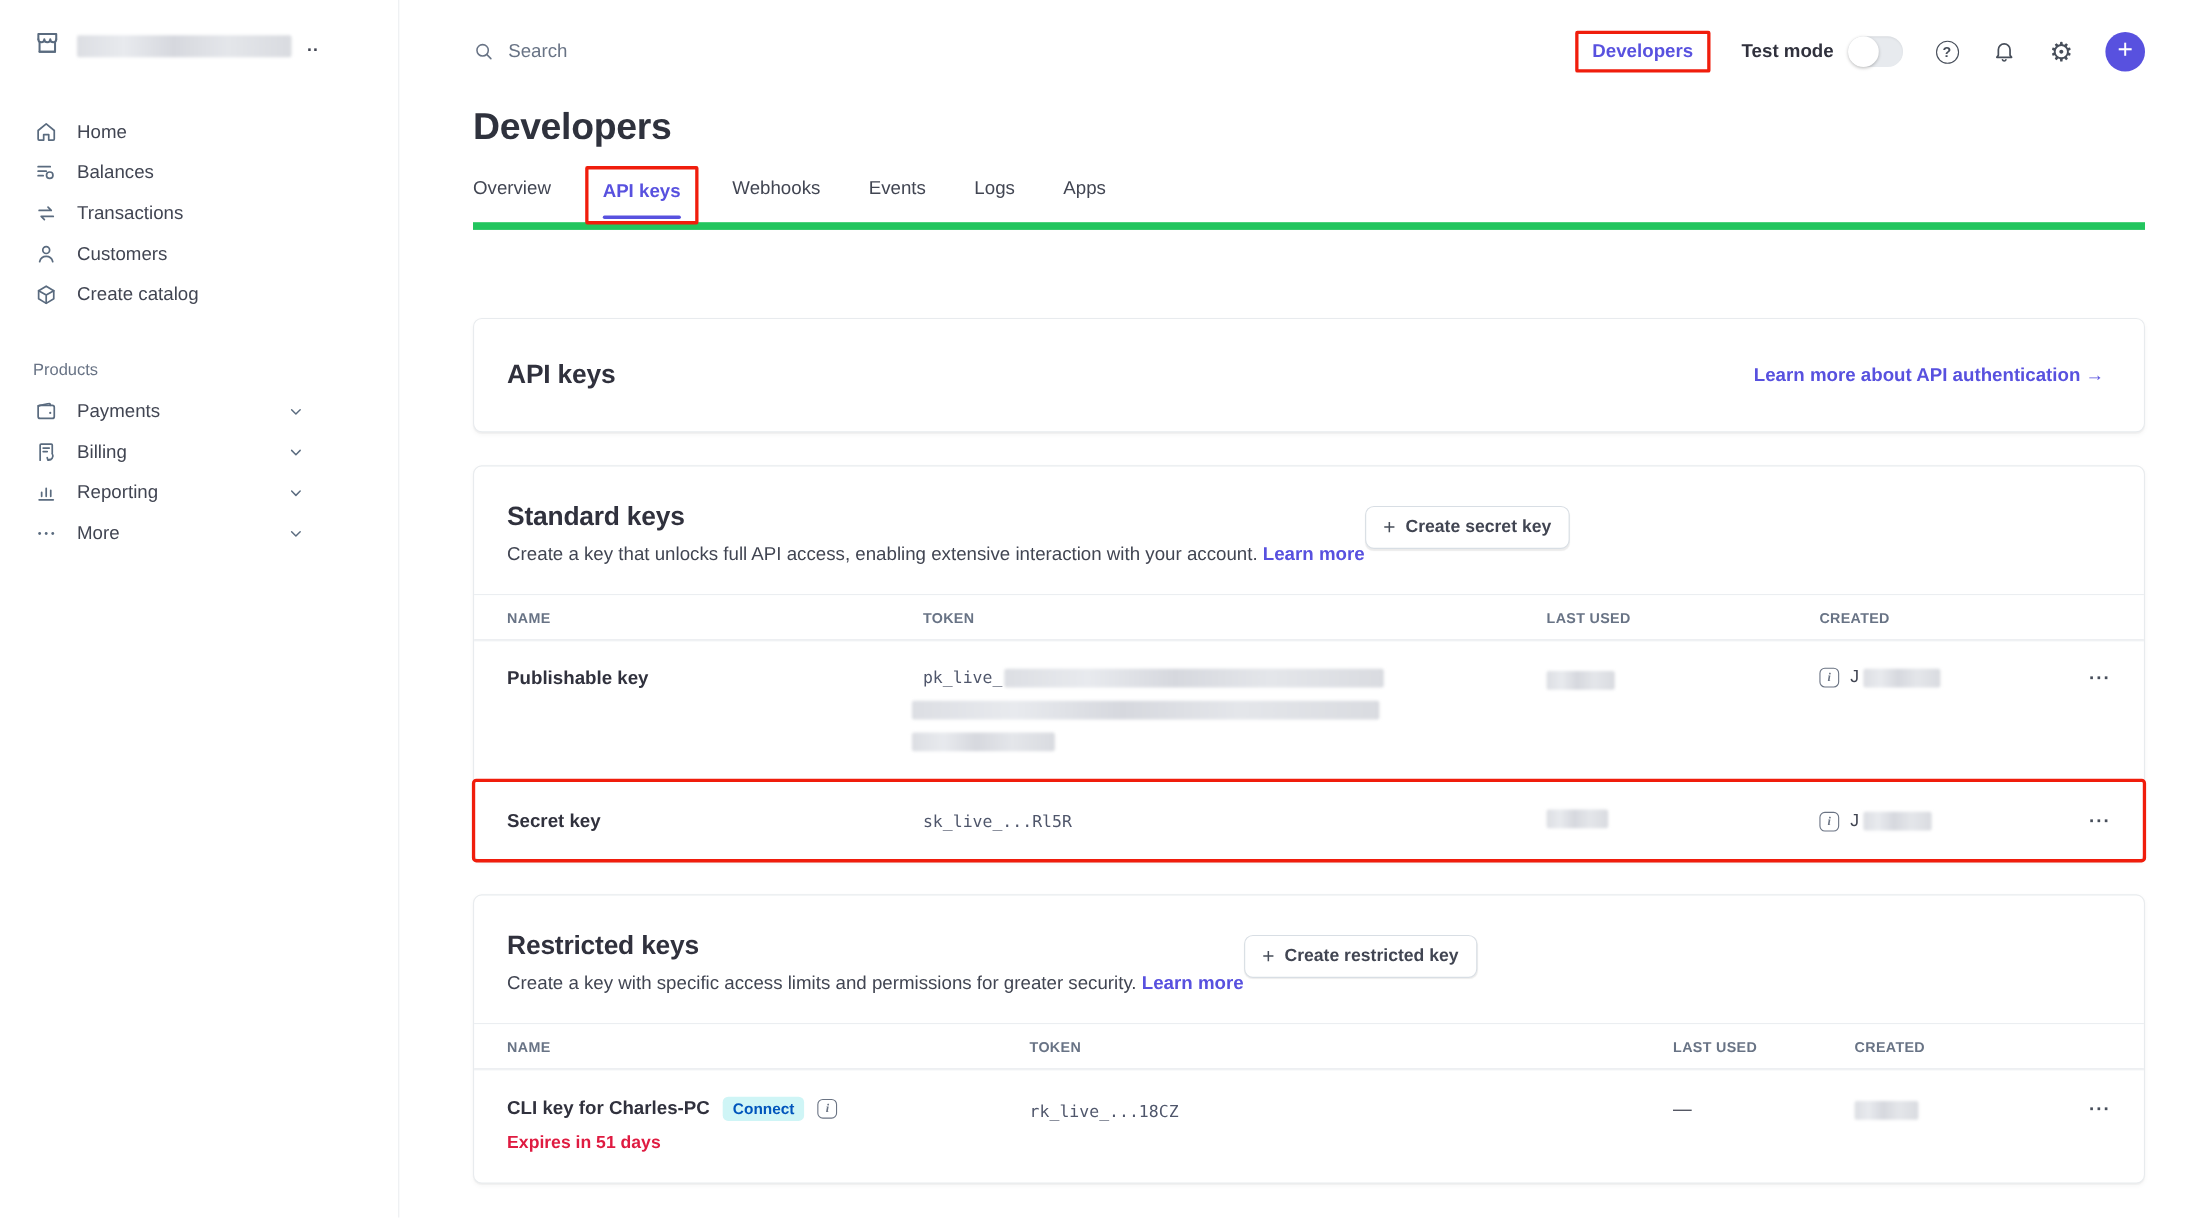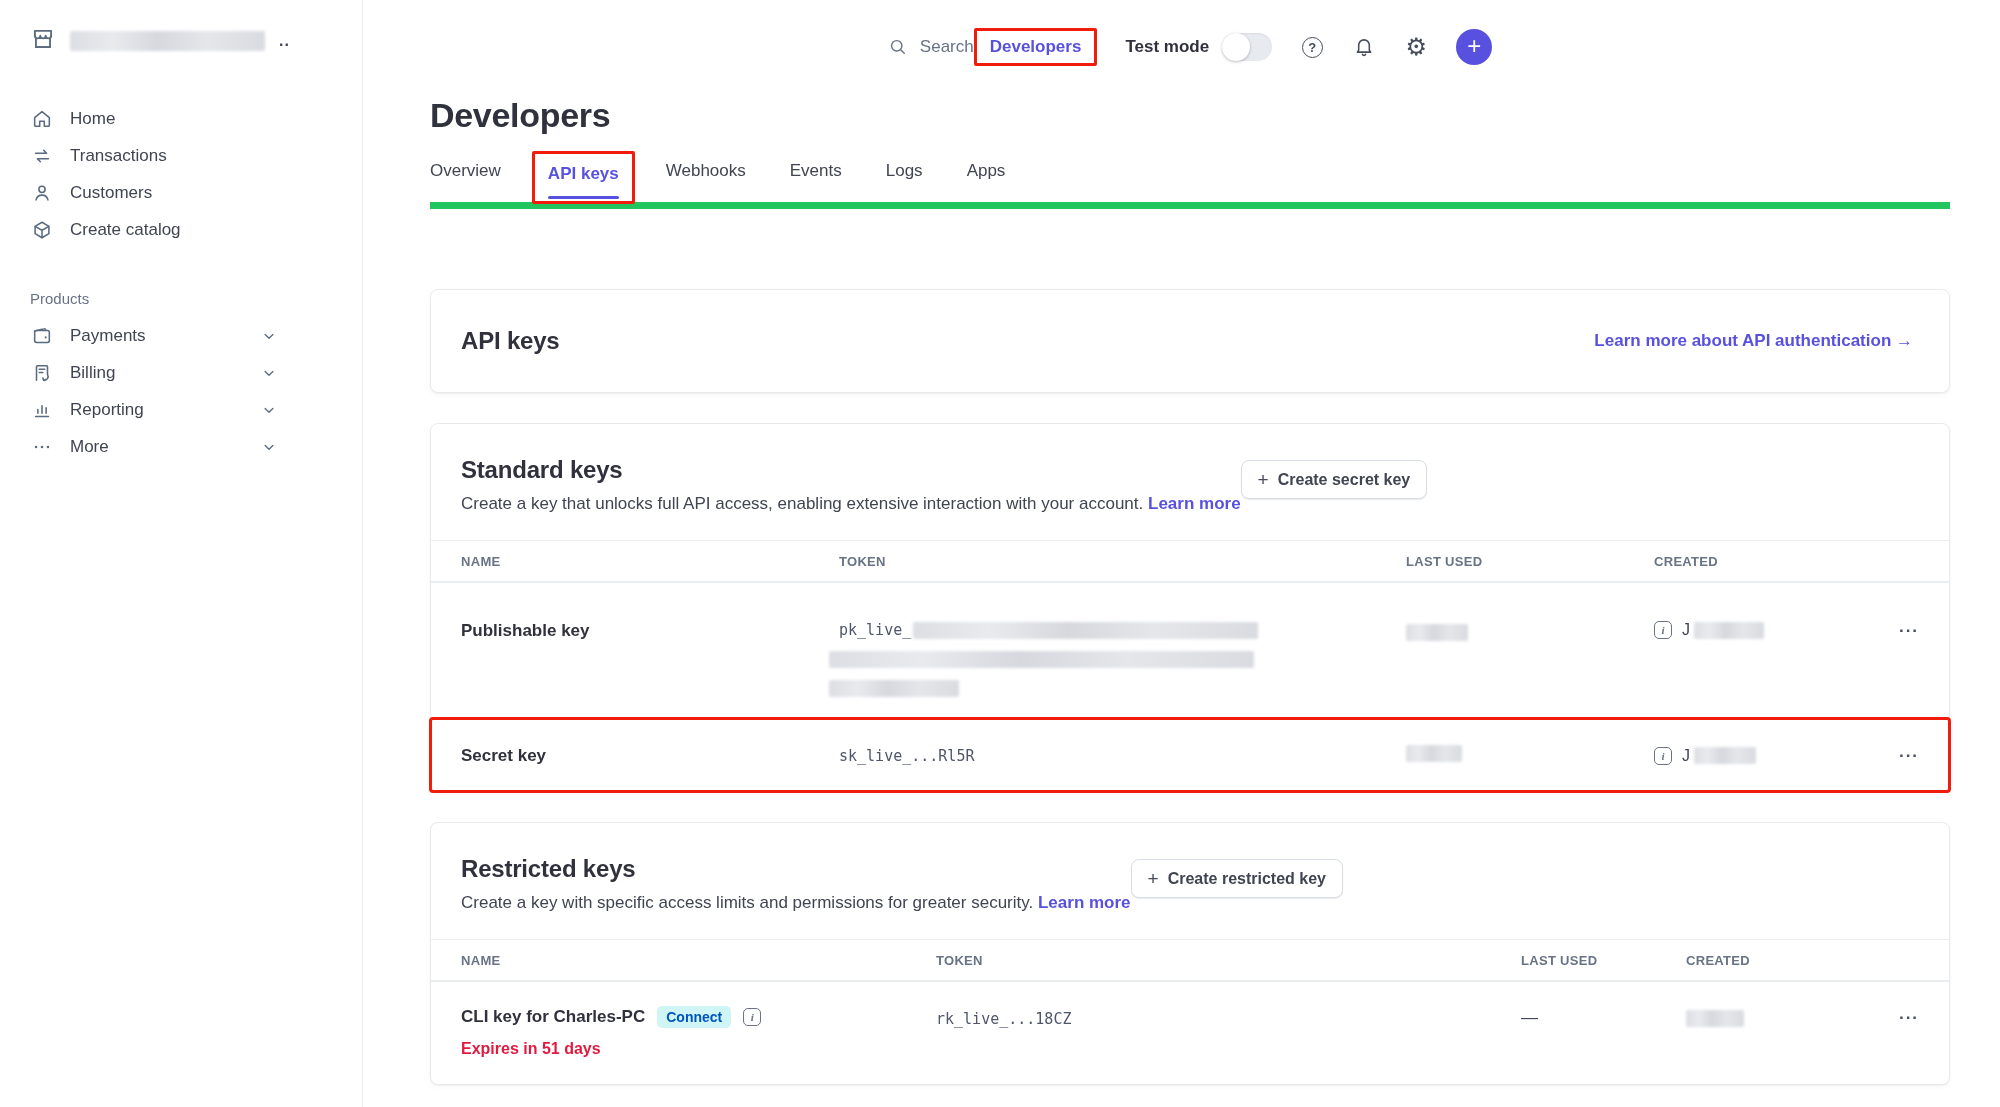--- a/index.html
+++ b/index.html
@@ -13,21 +13,21 @@
   .account .redact { height:20px; width:195px; }
   .account-suffix { color:#414552; font-weight:700; letter-spacing:1px; }
   .nav-item { display:flex; align-items:center; gap:16px; height:37px; font-size:17px; color:#414552; width:246px; cursor:pointer; }
   .nav-item .ico { width:24px; display:flex; justify-content:center; align-items:center; color:#5a6b7f; }
   .nav-item .chev { margin-left:auto; color:#5a6b7f; display:flex; }
   .section-label { font-size:15px; color:#687385; margin:42px 0 10px 0; }
   svg.icon { stroke:#5a6b7f; fill:none; stroke-width:1.7; stroke-linecap:round; stroke-linejoin:round; }
 
   
   .main { flex:1; padding:0 50px 0 67px; }
-  .topbar { display:flex; align-items:center; justify-content:center; padding-top:22px; height:72px; }
+  .topbar { display:flex; align-items:center; justify-content:space-between; padding-top:22px; height:72px; }
   .search { display:flex; align-items:center; gap:12px; font-size:17px; color:#687385; cursor:text; }
   .search svg { stroke:#687385; }
   .topbar-right { display:flex; align-items:center; gap:28px; }
   .developers-box { border:3px solid var(--annotation-red,#f01d0c); padding:6px 13px; border-radius:2px; }
   .developers-link { color:var(--accent,#5851df); font-size:17px; font-weight:600; cursor:pointer; }
   .testmode { display:flex; align-items:center; gap:13px; }
   .testmode-label { font-size:17px; font-weight:700; color:#30313d; }
   .toggle { width:50px; height:28px; background:var(--toggle-track,#e7eaee); border-radius:14px; position:relative; cursor:pointer; box-shadow:inset 0 1px 2px rgba(0,0,0,.06); }
   .toggle .knob { position:absolute; left:0; top:0; width:28px; height:28px; background:#fff; border-radius:50%; box-shadow:0 1px 3px rgba(0,0,0,.25); }
   .tb-icon { width:24px; height:24px; display:flex; align-items:center; justify-content:center; color:#474e5a; cursor:pointer; }
@@ -57,21 +57,21 @@
   .plus-glyph { font-size:19px; font-weight:400; color:#474e5a; line-height:1; }
 
   .grid { display:grid; align-items:center; padding:0 30px; }
   .std-grid { grid-template-columns:378px 567px 248px 1fr 60px; }
   .res-grid { grid-template-columns:475px 585px 165px 1fr 60px; }
   .thead { height:42px; border-top:1px solid #ebeef1; border-bottom:1px solid #ebeef1; font-size:13px; font-weight:700; color:#687385; letter-spacing:.3px; }
   .row { border-top:1px solid #ebeef1; }
   .row:first-of-type { border-top:none; }
   .key-name { font-size:17px; font-weight:700; color:#30313d; }
   .token { font-family:"DejaVu Sans Mono","Liberation Mono", monospace; font-size:15px; color:#4f566b; }
-  .pub-row { align-items:start; padding-top:38px; padding-bottom:22px; min-height:128px; }
+  .pub-row { align-items:start; padding-top:24px; padding-bottom:22px; min-height:128px; }
   .token-lines { display:flex; flex-direction:column; gap:12px; }
   .token-line { display:flex; align-items:center; gap:2px; }
   .secret-row { height:72px; outline:3px solid var(--annotation-red,#f01d0c); outline-offset:-1px; border-radius:2px; }
   .menu-dots { font-size:17px; font-weight:700; color:#474e5a; text-align:right; cursor:pointer; letter-spacing:1px; }
   .created-cell { display:flex; align-items:center; gap:10px; font-size:16px; color:#414552; }
   .info-icon { width:18px; height:18px; border:1.4px solid #6a7383; border-radius:5px; color:#6a7383; font-size:11px; font-weight:700; display:flex; align-items:center; justify-content:center; font-family:"Liberation Serif", serif; font-style:italic; }
   .redact { background:linear-gradient(90deg,#dcdee3 0%,#e8eaee 22%,#d6d8de 45%,#e4e6ea 70%,#d9dbe0 100%); border-radius:2px; filter:blur(1.5px); display:inline-block; }
   .r16 { height:17px; }
   .cli-row { padding-top:24px; padding-bottom:26px; align-items:start; }
   .cli-name-line { display:flex; align-items:center; gap:12px; }
@@ -102,20 +102,29 @@
       <span class="ico">
           <svg class="icon" width="22" height="22" viewBox="0 0 24 24">
             <path d="M4 10.5 12 4l8 6.5V19a1 1 0 0 1-1 1h-4.5v-5.5h-5V20H5a1 1 0 0 1-1-1z"></path>
           </svg>
         </span>
       <span>Home</span>
     </div>
     <div class="nav-item">
       <span class="ico">
           <svg class="icon" width="22" height="22" viewBox="0 0 24 24">
+            <path d="M4 6h12M4 10.5h8M4 15h5"></path>
+            <circle cx="15.5" cy="14.5" r="3.2"></circle>
+          </svg>
+        </span>
+      <span>Balances</span>
+    </div>
+    <div class="nav-item">
+      <span class="ico">
+          <svg class="icon" width="22" height="22" viewBox="0 0 24 24">
             <path d="M5 9h12l-3.2-3.2M19 15H7l3.2 3.2"></path>
           </svg>
         </span>
       <span>Transactions</span>
     </div>
     <div class="nav-item">
       <span class="ico">
           <svg class="icon" width="22" height="22" viewBox="0 0 24 24">
             <circle cx="12" cy="8" r="3.4"></circle>
             <path d="M5.5 19.5c.9-3.5 3.4-5.2 6.5-5.2s5.6 1.7 6.5 5.2"></path>

